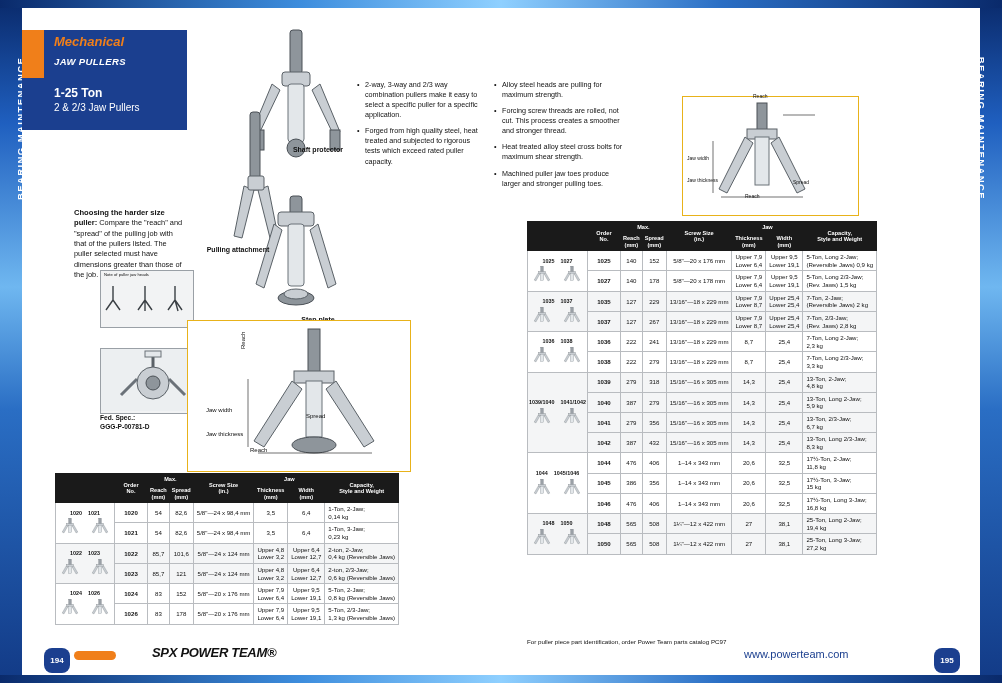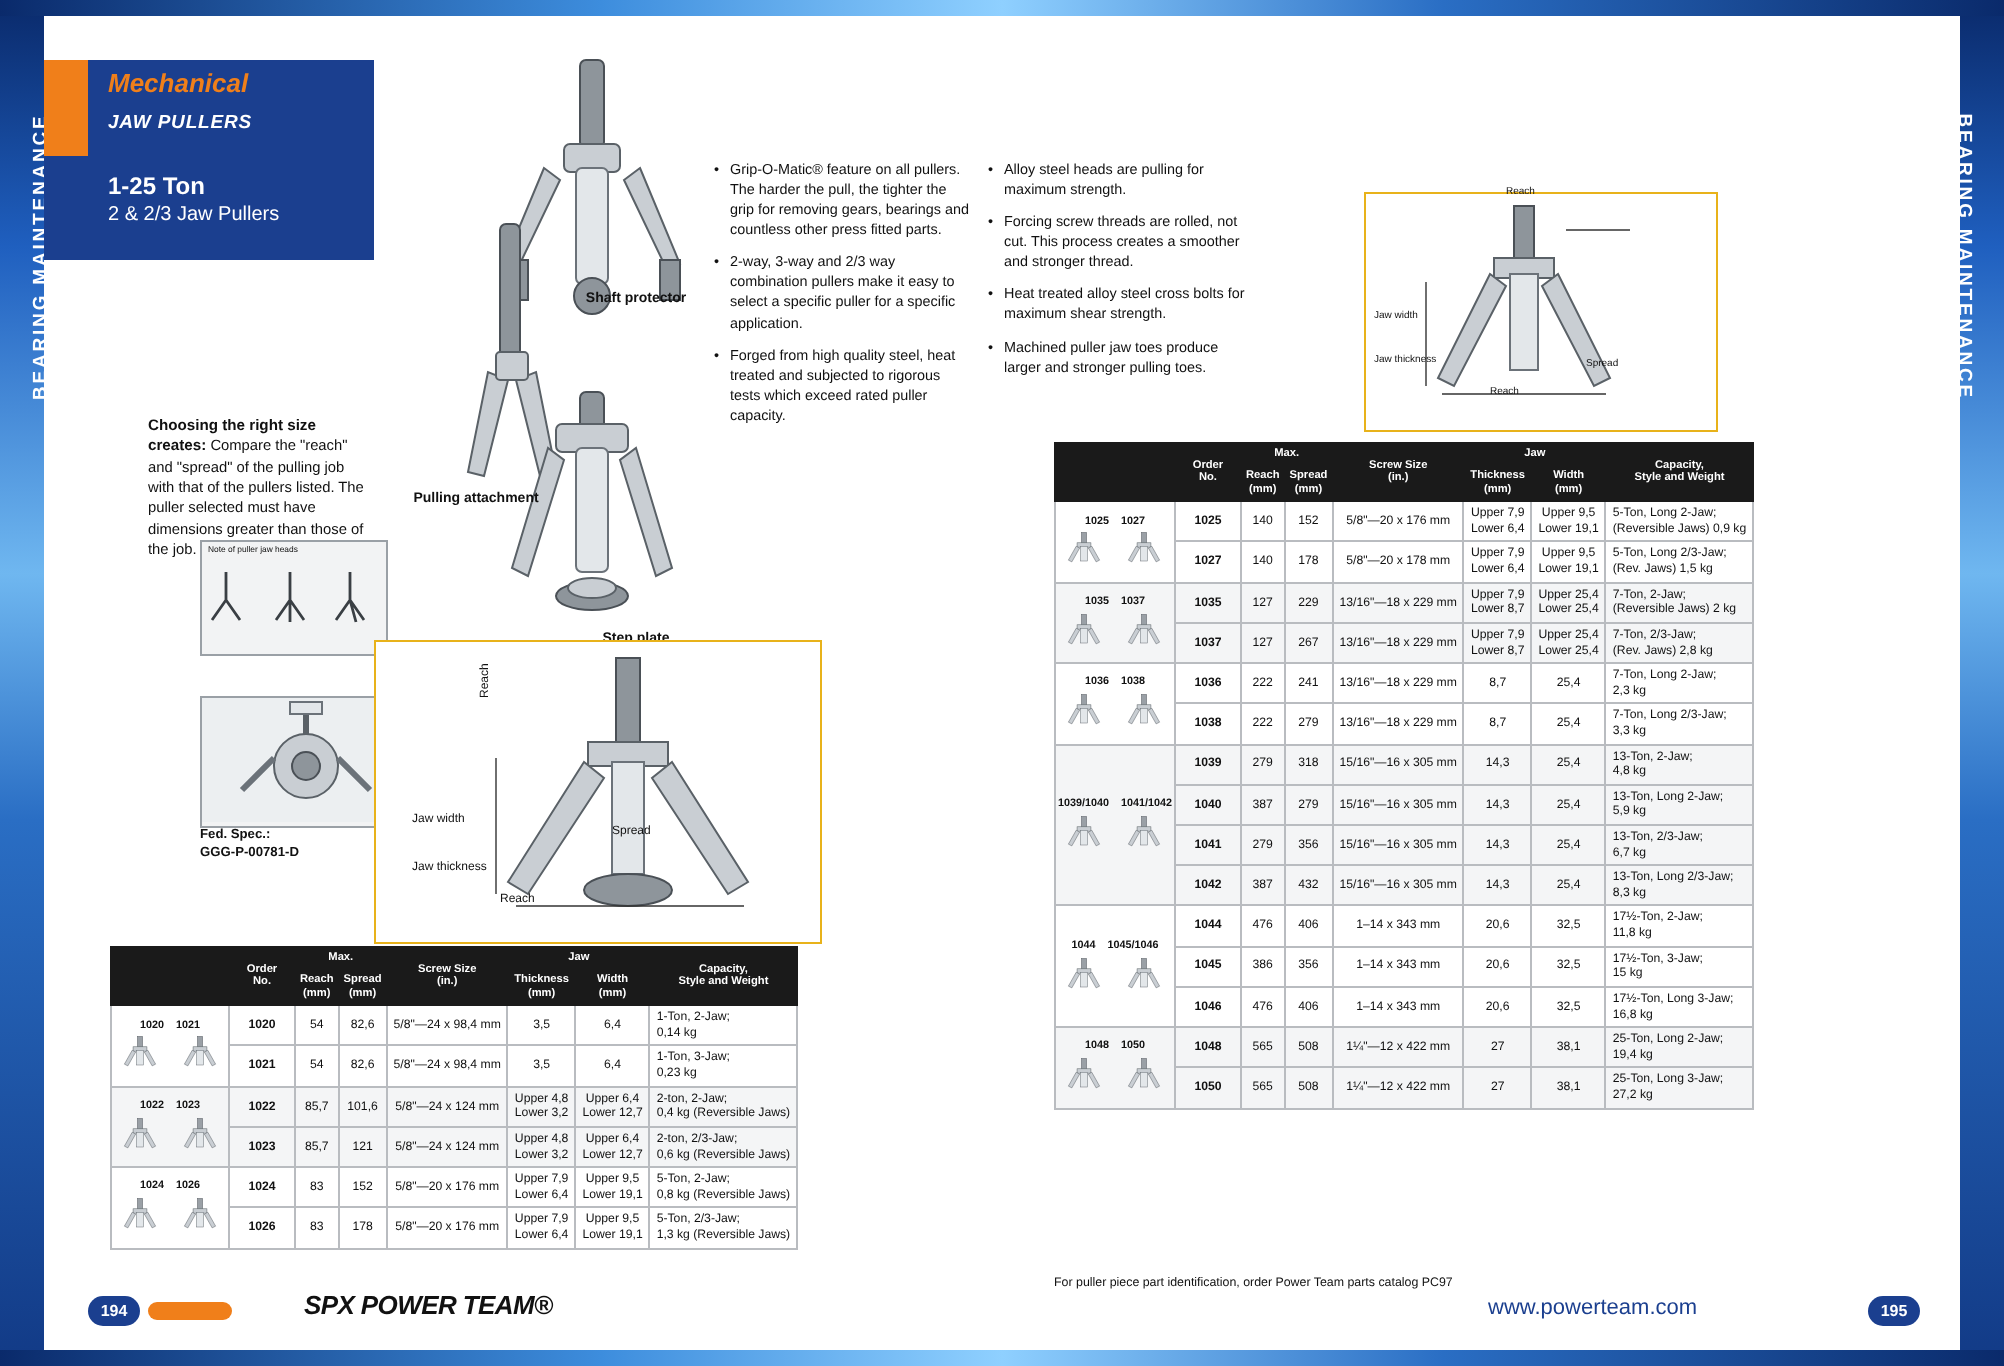--- a/index.html
+++ b/index.html
@@ -75,21 +75,21 @@
   .tbl{position:absolute;background:#fff;}
   .tbl th{background:#1a1a1a;color:#ffffff;font-size:5.6px;font-weight:bold;padding:2px 2px;border:1px solid #1a1a1a;text-align:center;line-height:1.15;}
   .tbl td{border:1px solid #b9bcc0;padding:2px 3px;vertical-align:middle;line-height:1.25;font-size:6.1px;}
   .tbl td.num{font-weight:bold;text-align:center;width:26px;}
   .tbl td.c{text-align:center;}
   .tbl td.l{text-align:left;}
   .tbl td.img{background:#fff;text-align:center;padding:1px;}
   .tbl tr.alt td{background:#f4f5f6;}
 
   
-  .pagenum{position:absolute;width:26px;height:15px;border-radius:8px;background:#1b3f8f;color:#fff;
+  .pagenum{position:absolute;width:26px;height:25px;border-radius:8px;background:#1b3f8f;color:#fff;
     font-size:8px;font-weight:bold;display:flex;align-items:center;justify-content:center;}
   .orange-bar{position:absolute;height:9px;border-radius:5px;background:#f07f1a;}
   .spx{position:absolute;font-size:13px;font-weight:bold;font-style:italic;color:#111;letter-spacing:-.3px;}
   .weburl{position:absolute;font-size:11px;font-weight:normal;color:#1b3f8f;}
   .footnote{position:absolute;font-size:6.2px;color:#111;}
 
   
   .mtl{fill:#c9ced3;stroke:#5a6167;stroke-width:1;}
   .mtl-d{fill:#8e959b;stroke:#4a5056;stroke-width:1;}
   .mtl-l{fill:#e3e7ea;stroke:#6b7279;stroke-width:1;}
@@ -117,21 +117,21 @@
     <div class="hdr-orange"></div>
     <div class="hdr-title">Mechanical</div>
     <div class="hdr-sub">JAW PULLERS</div>
 
     <div class="hdr2"></div>
     <div class="hdr2-t1">1-25 Ton</div>
     <div class="hdr2-t2">2 &amp; 2/3 Jaw Pullers</div>
 
 
     <div class="choosing">
-      <b>Choosing the right size creates:</b>
+      <b>Choosing the harder size puller:</b>
       <span>Compare the "reach" and "spread" of the pulling job with that of the pullers listed. The puller selected must have dimensions greater than those of the job.</span>
     </div>
 
     <div class="artbox art1">
       <div style="font-size:4.2px;padding:2px 3px;line-height:1.1;">Note of puller jaw heads</div>
       <svg width="90" height="34" viewBox="0 0 90 34">
         <g stroke="#3a3f44" fill="none" stroke-width="1.4">
           <path d="M12 6 L12 20 M12 20 L5 30 M12 20 L19 30"></path>
           <path d="M44 6 L44 20 M44 20 L37 30 M44 20 L51 30 M44 20 L44 31"></path>
           <path d="M74 6 L74 20 M74 20 L67 30 M74 20 L81 30 M74 20 L77 31"></path>
@@ -188,21 +188,20 @@
           <ellipse cx="84" cy="268" rx="12" ry="5" class="mtl"></ellipse>
         </g>
       </svg>
     </div>
     <div class="toolcap" style="left:256px;top:138px;width:80px;">Shaft protector</div>
     <div class="toolcap" style="left:176px;top:238px;width:80px;">Pulling attachment</div>
     <div class="toolcap" style="left:266px;top:308px;width:60px;">Step plate</div>
 
     <div class="bullets" style="left:335px;top:72px;width:130px;">
       <ul>
-        <li>Grip-O-Matic® feature on all pullers. The harder the pull, the tighter the grip for removing gears, bearings and countless other press fitted parts.</li>
         <li>2-way, 3-way and 2/3 way combination pullers make it easy to select a specific puller for a specific application.</li>
         <li>Forged from high quality steel, heat treated and subjected to rigorous tests which exceed rated puller capacity.</li>
       </ul>
     </div>
     <div class="bullets" style="left:472px;top:72px;width:130px;">
       <ul>
         <li>Alloy steel heads are pulling for maximum strength.</li>
         <li>Forcing screw threads are rolled, not cut. This process creates a smoother and stronger thread.</li>
         <li>Heat treated alloy steel cross bolts for maximum shear strength.</li>
         <li>Machined puller jaw toes produce larger and stronger pulling toes.</li>

